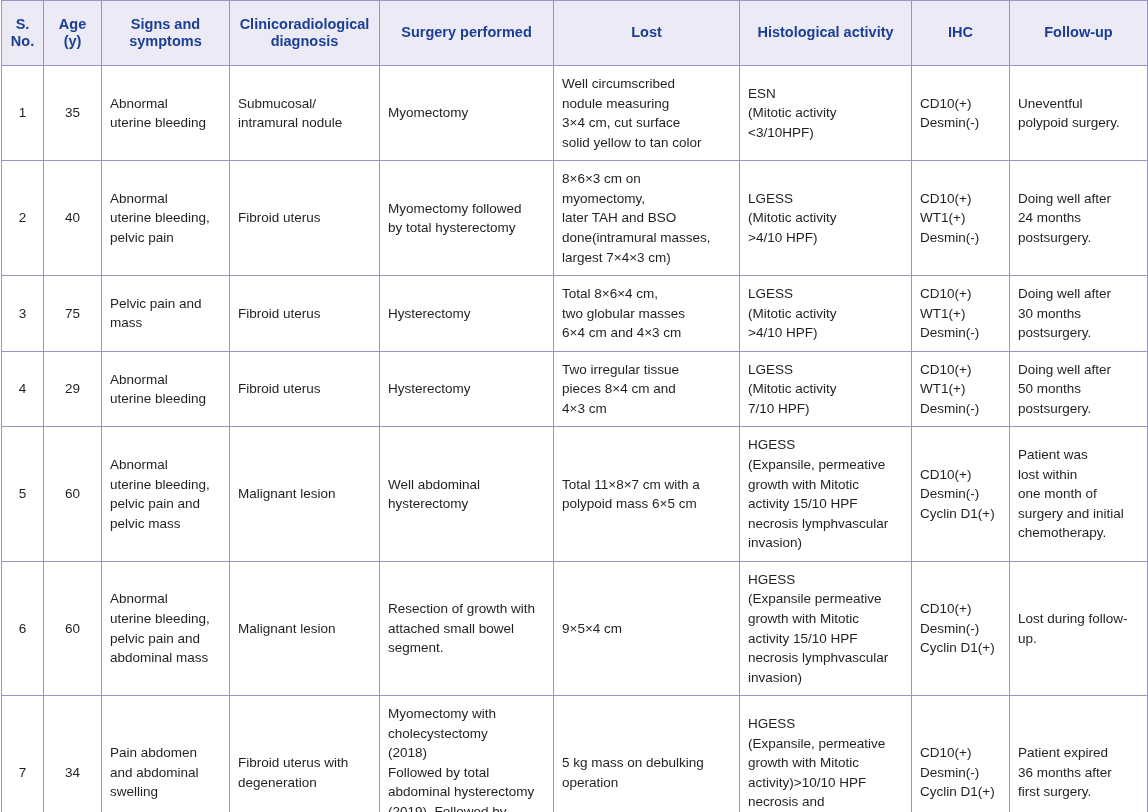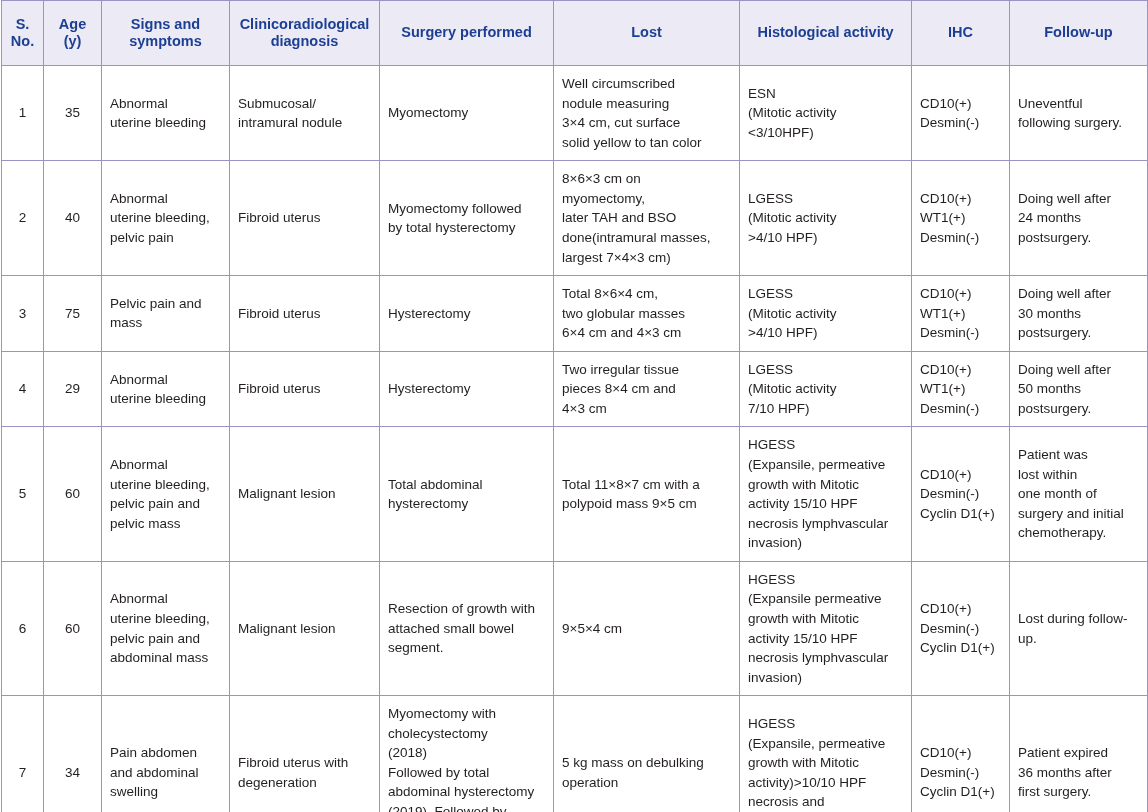--- a/index.html
+++ b/index.html
@@ -98,21 +98,21 @@
         <td>Well circumscribed
 nodule measuring
 3×4 cm, cut surface
 solid yellow to tan color</td>
         <td>ESN
 (Mitotic activity
 &lt;3/10HPF)</td>
         <td>CD10(+)
 Desmin(-)</td>
         <td>Uneventful
-following surgery.</td>
+polypoid surgery.</td>
       </tr>
       <tr>
         <td class="c-sno">2</td>
         <td class="c-age">40</td>
         <td>Abnormal
 uterine bleeding,
 pelvic pain</td>
         <td>Fibroid uterus</td>
         <td>Myomectomy followed
 by total hysterectomy</td>
@@ -172,24 +172,24 @@
 postsurgery.</td>
       </tr>
       <tr>
         <td class="c-sno">5</td>
         <td class="c-age">60</td>
         <td>Abnormal
 uterine bleeding,
 pelvic pain and
 pelvic mass</td>
         <td>Malignant lesion</td>
-        <td>Total abdominal
+        <td>Well abdominal
 hysterectomy</td>
         <td>Total 11×8×7 cm with a
-polypoid mass 9×5 cm</td>
+polypoid mass 6×5 cm</td>
         <td>HGESS
 (Expansile, permeative
 growth with Mitotic
 activity 15/10 HPF
 necrosis lymphvascular
 invasion)</td>
         <td>CD10(+)
 Desmin(-)
 Cyclin D1(+)</td>
         <td>Patient was

